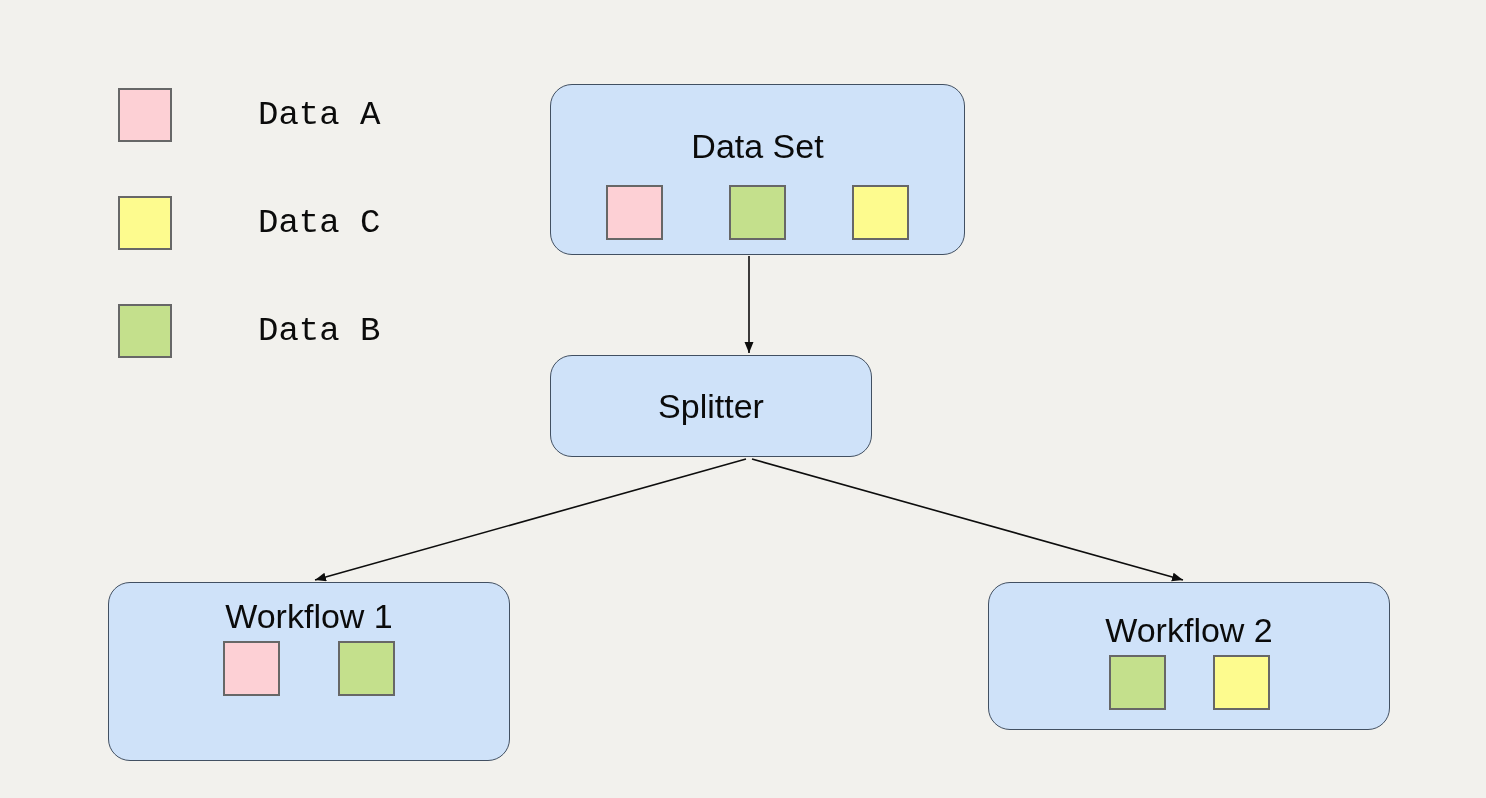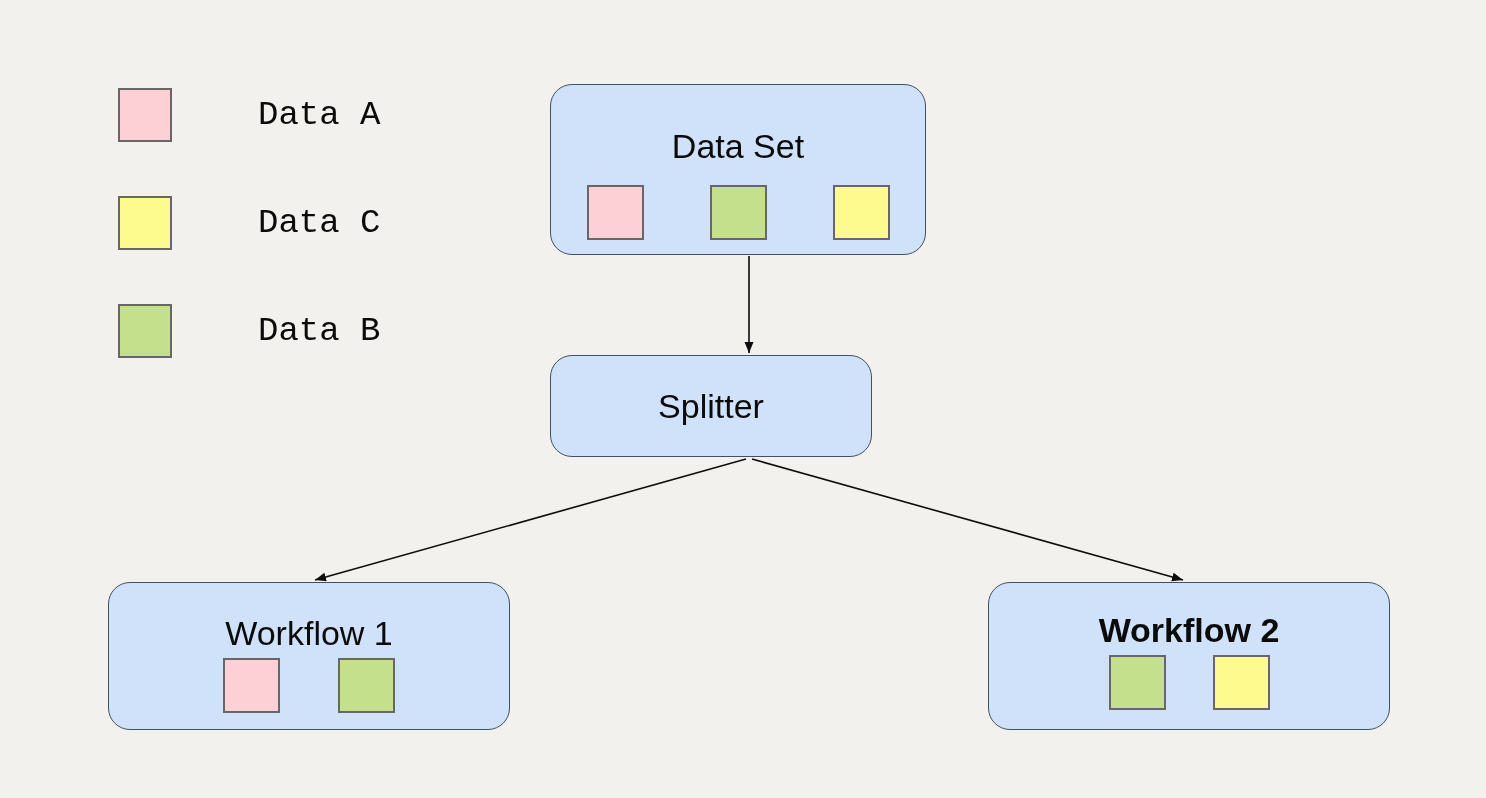--- a/index.html
+++ b/index.html
@@ -44,29 +44,29 @@
     flex-direction: row;
     align-items: center;
   }
   .token-square {
     width: 53px;
     height: 51px;
     border: 2px solid var(--token-border, #676767);
     display: inline-block;
   }
 
-  .node-dataset  { left: 550px; top: 84px;  width: 376px; height: 171px; padding-top: 40px; }
+  .node-dataset  { left: 550px; top: 84px;  width: 415px; height: 171px; padding-top: 40px; }
   .node-dataset .tokens { margin-top: 18px; gap: 66px; }
 
   .node-splitter { left: 550px; top: 355px; width: 322px; height: 102px; justify-content: center; }
 
-  .node-workflow1 { left: 108px; top: 582px; width: 402px; height: 148px; padding-top: 29px; }
+  .node-workflow1 { left: 108px; top: 582px; width: 402px; height: 179px; padding-top: 12px; }
   .node-workflow1 .tokens { margin-top: 4px; gap: 58px; }
 
-  .node-workflow2 { left: 988px; top: 582px; width: 402px; height: 148px; padding-top: 26px; font-weight: bold; }
+  .node-workflow2 { left: 988px; top: 582px; width: 402px; height: 148px; padding-top: 26px; }
   .node-workflow2 .tokens { margin-top: 4px; gap: 47px; }
 
   .legend {
     position: absolute;
     left: 118px;
     top: 88px;
   }
   .legend-row {
     display: flex;
     align-items: center;

